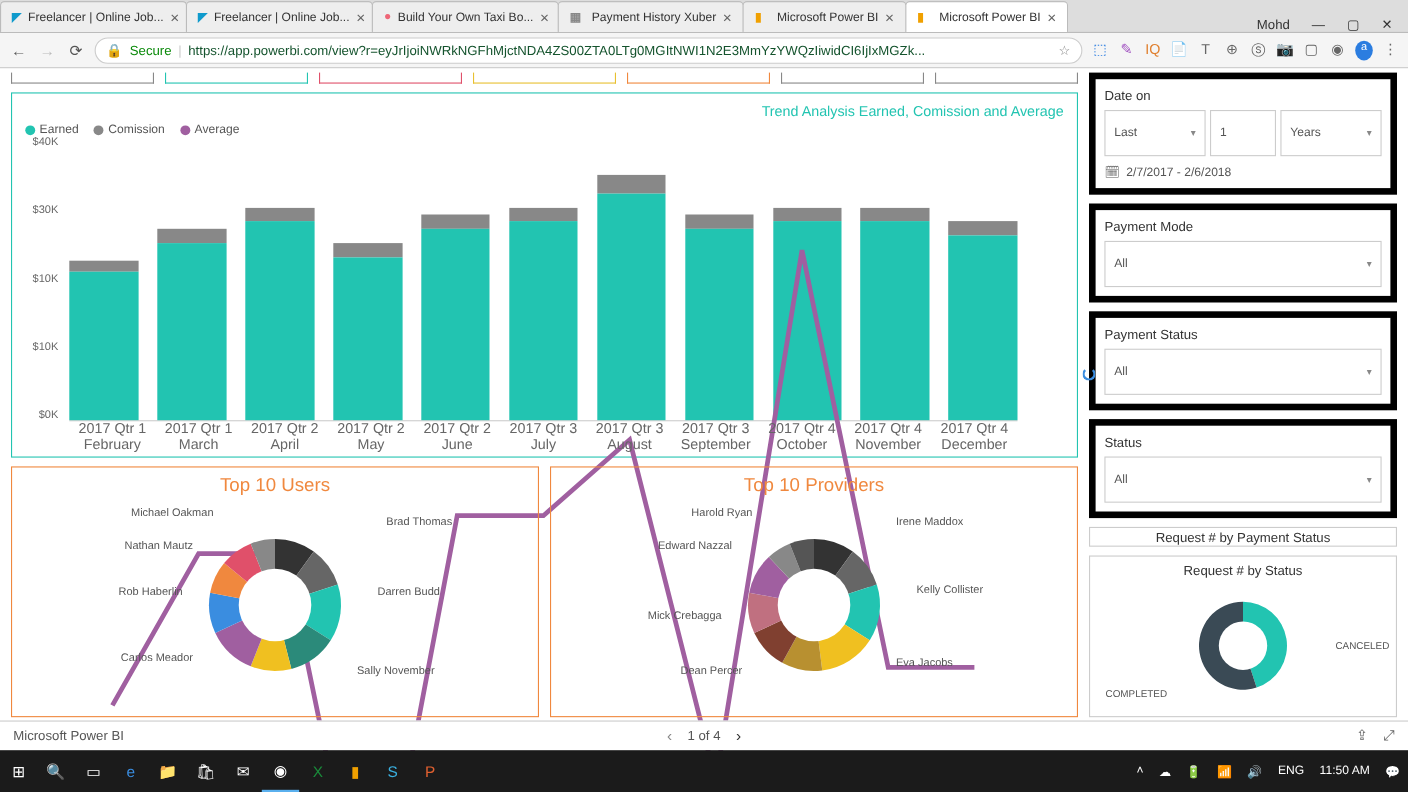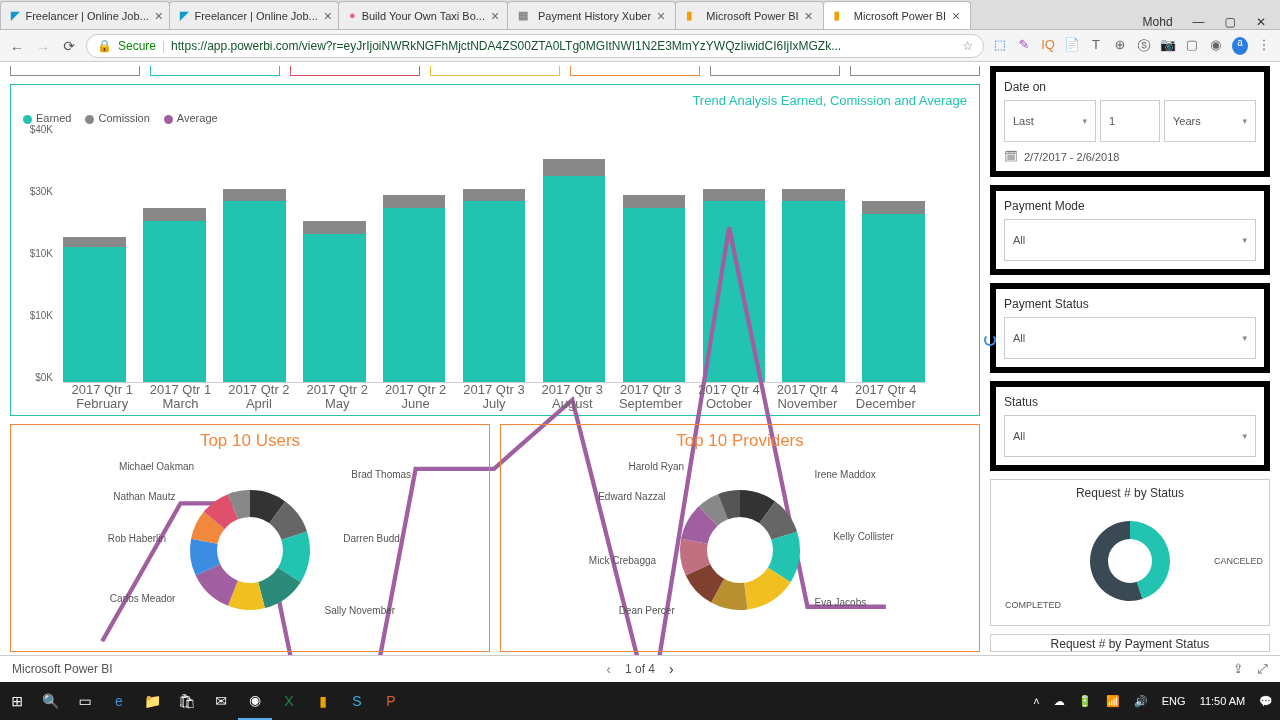--- a/index.html
+++ b/index.html
@@ -333,34 +333,34 @@
           <span class="chev">▾</span>
         </div>
     </div>
     <div class="filter">
       <div class="flabel">Status</div>
       <div class="fsel">
           <span>All</span>
           <span class="chev">▾</span>
         </div>
     </div>
+    <div class="minichart" style="flex:0 0 18px;padding:2px;overflow:hidden">
+      <div class="mtitle">Request # by Payment Status</div>
+    </div>
     <div class="minichart">
       <div class="mtitle">Request # by Status</div>
       <div style="position:relative;height:110px;width:100%;display:flex;align-items:center;justify-content:center">
         <svg class="mdonut" viewBox="0 0 100 100" id="mdonut">
             <path d="M50 50 L50 10 A40 40 0 0 1 62.3606797749979 88.04226065180615 Z" fill="#22c4b1"></path>
             <path d="M50 50 L62.3606797749979 88.04226065180615 A40 40 0 1 1 49.99999999999999 10 Z" fill="#3a4a55"></path>
             <circle cx="50" cy="50" r="22" fill="#fff"></circle>
           </svg>
         <div class="mlbl" style="position:absolute;left:8px;bottom:6px">COMPLETED</div>
         <div class="mlbl" style="position:absolute;right:0;top:50px">CANCELED</div>
       </div>
-    </div>
-    <div class="minichart" style="flex:0 0 18px;padding:2px;overflow:hidden">
-      <div class="mtitle">Request # by Payment Status</div>
     </div>
   </div>
 </div>
 
 <div class="cursor"></div>
 
 <div class="footer">
   <span>Microsoft Power BI</span>
   <div class="pager">
     <span class="pageic">‹</span>

